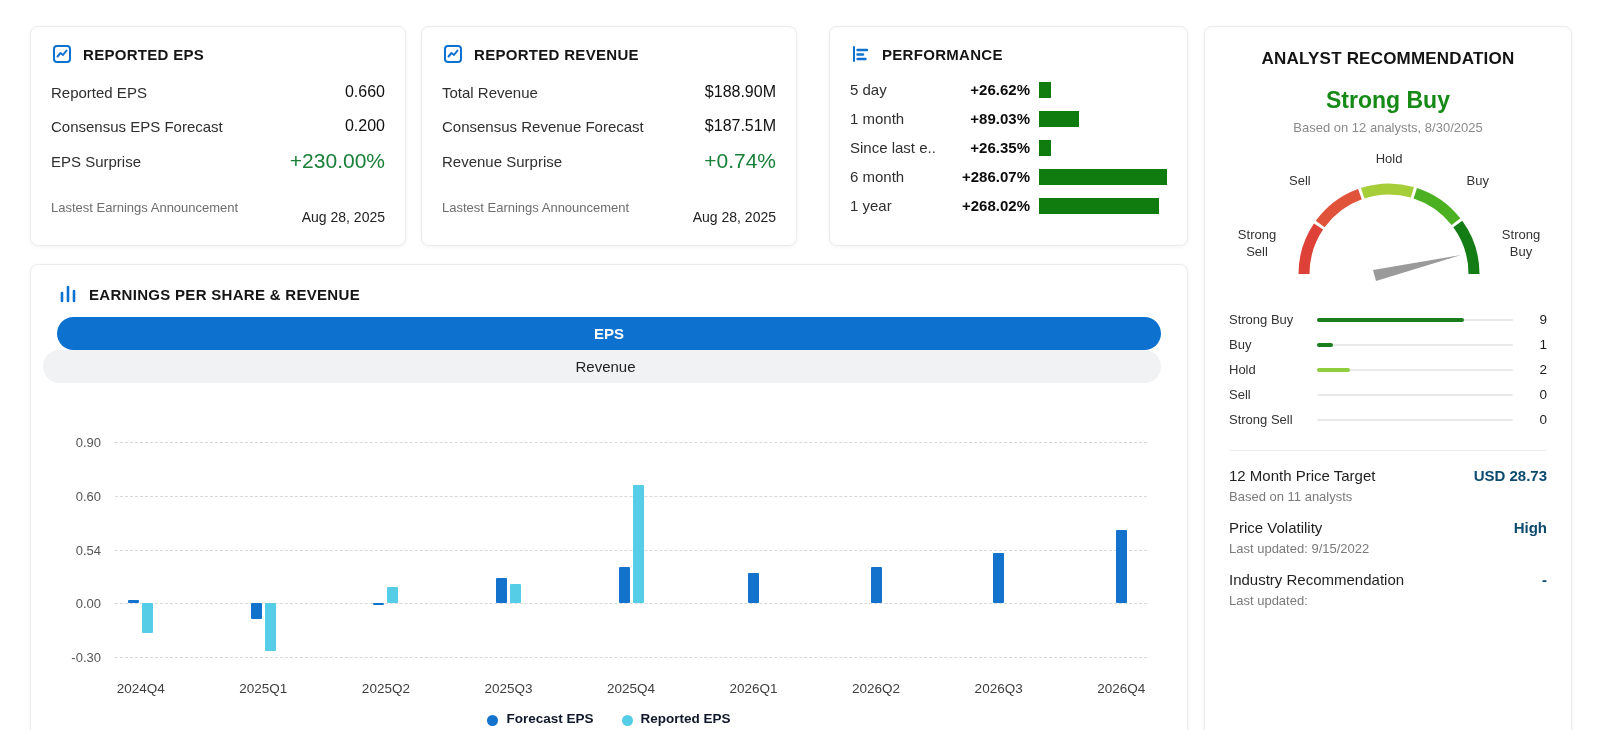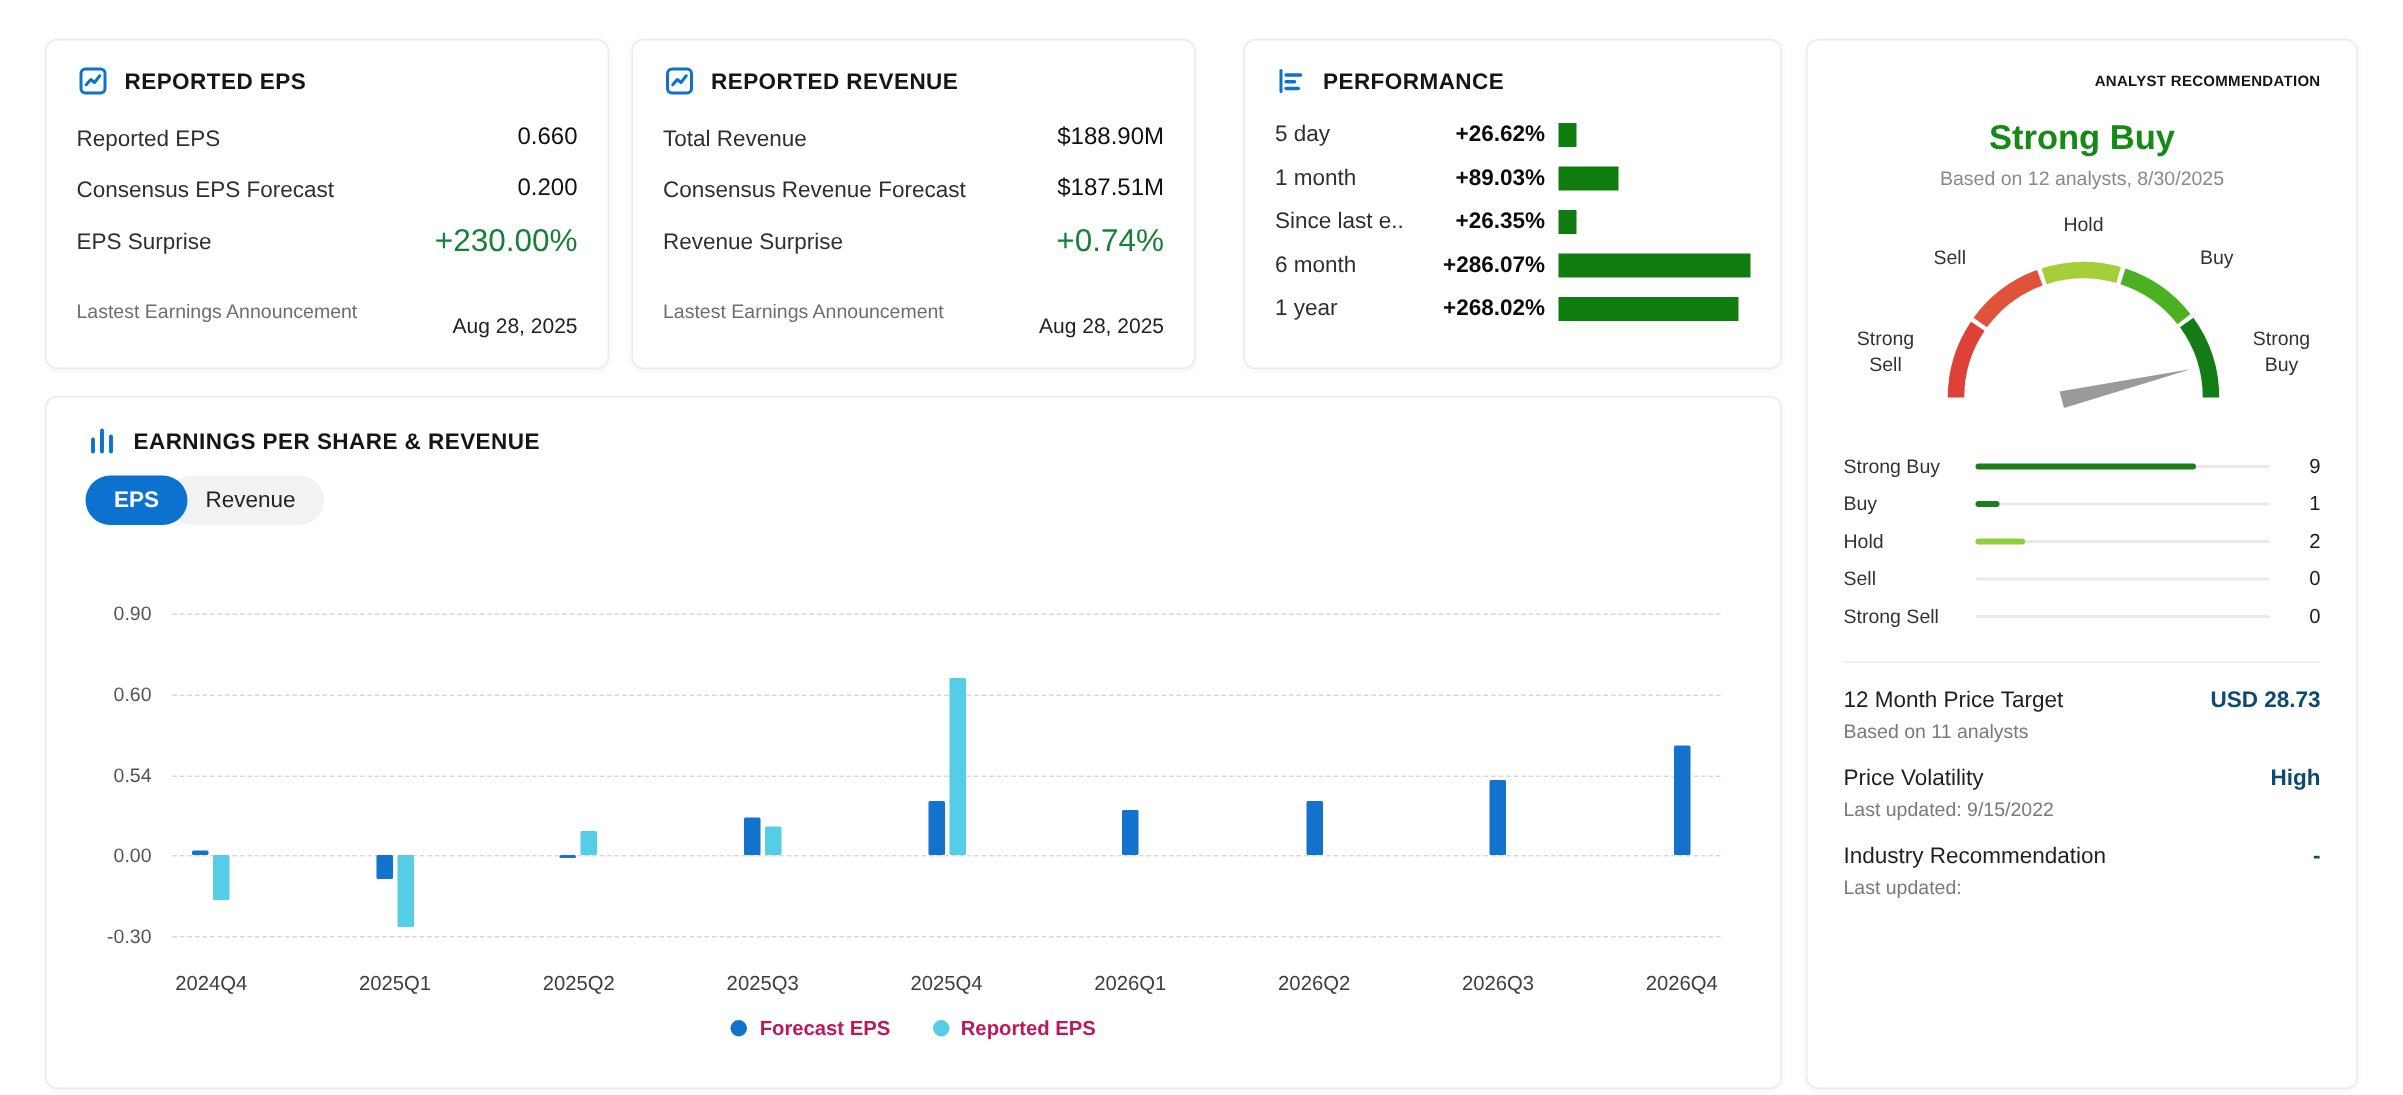--- a/index.html
+++ b/index.html
@@ -45,43 +45,43 @@
   .perf-card { padding: 16px 20px; margin-left: 17px; }
   .perf-rows { display: flex; flex-direction: column; gap: 0; }
   .perf-row { display: grid; grid-template-columns: 86px 94px 1fr; align-items: center; height: 29px; }
   .perf-label { font-size: 15px; color: #2f2f2f; white-space: nowrap; overflow: hidden; }
   .perf-value { font-size: 15px; font-weight: 700; color: #0c0c0c; text-align: right; }
   .perf-barwrap { padding-left: 9px; }
   .perf-bar { height: 16px; background: #107c10; }
 
   
   .chart-card { padding: 18px 26px 26px 26px; flex: 1; }
-  .tabs { display: flex; margin: 12px 0 4px 0; position: relative; }
+  .tabs { display: flex; margin: 12px 0 4px 0; position: relative; flex-direction: column; }
   .tab { font-size: 15px; padding: 8px 19px; border-radius: 18px; cursor: pointer; border: none; }
   .tab.active { background: #0d72cf; color: #fff; font-weight: 700; position: relative; z-index: 2; }
   .tab.inactive { background: #f1f2f3; color: #222; margin-left: -14px; padding-left: 26px; z-index: 1; }
 
   .chart-area { position: relative; height: 250px; margin: 38px 14px 0 58px; }
   .gridline { position: absolute; left: 0; right: 0; border-top: 1px dashed #d8d8d8; height: 0; }
   .ytick {
     position: absolute; right: calc(100% + 14px); transform: translateY(-50%);
     font-size: 13px; color: #555; white-space: nowrap;
   }
   .xtick {
     position: absolute; top: 100%; margin-top: 10px; transform: translateX(-50%);
     font-size: 13.5px; color: #3e3e3e; white-space: nowrap;
   }
   .bar { position: absolute; width: 11px; border-radius: 1px; }
   .legend { display: flex; justify-content: center; gap: 28px; margin-top: 40px; padding-bottom: 6px; }
-  .legend-item { display: flex; align-items: center; gap: 8px; font-size: 13.5px; font-weight: 700; color: #be185d; cursor: pointer; }
+  .legend-item { display: flex; align-items: flex-end; gap: 8px; font-size: 13.5px; font-weight: 700; color: #0f172a; cursor: pointer; }
   .legend-dot { width: 11px; height: 11px; border-radius: 50%; display: inline-block; }
 
   
   .analyst-card { padding: 22px 24px 18px 24px; display: flex; flex-direction: column; }
-  .analyst-title { text-align: right; font-size: 10px; font-weight: 700; letter-spacing: .2px; color: #141414; }
+  .analyst-title { text-align: center; font-size: 17px; font-weight: 700; letter-spacing: .2px; color: #141414; }
   .rating { text-align: center; font-size: 23px; font-weight: 700; color: #168a16; margin-top: 18px; }
   .rating-sub { text-align: center; font-size: 13px; color: #8a8a8a; margin-top: 6px; }
 
   .gauge-wrap { position: relative; width: 320px; height: 142px; margin: 16px auto 0 auto; }
   .gauge-svg { position: absolute; left: 45px; top: 18px; }
   .glabel { position: absolute; font-size: 13px; color: #333; }
   .glabel.hold { top: 0; left: 50%; transform: translateX(-50%); }
   .glabel.sell { top: 22px; left: 60px; }
   .glabel.buy  { top: 22px; right: 60px; }
   .glabel.ssell { top: 76px; left: 0; width: 56px; text-align: center; line-height: 1.3; }

